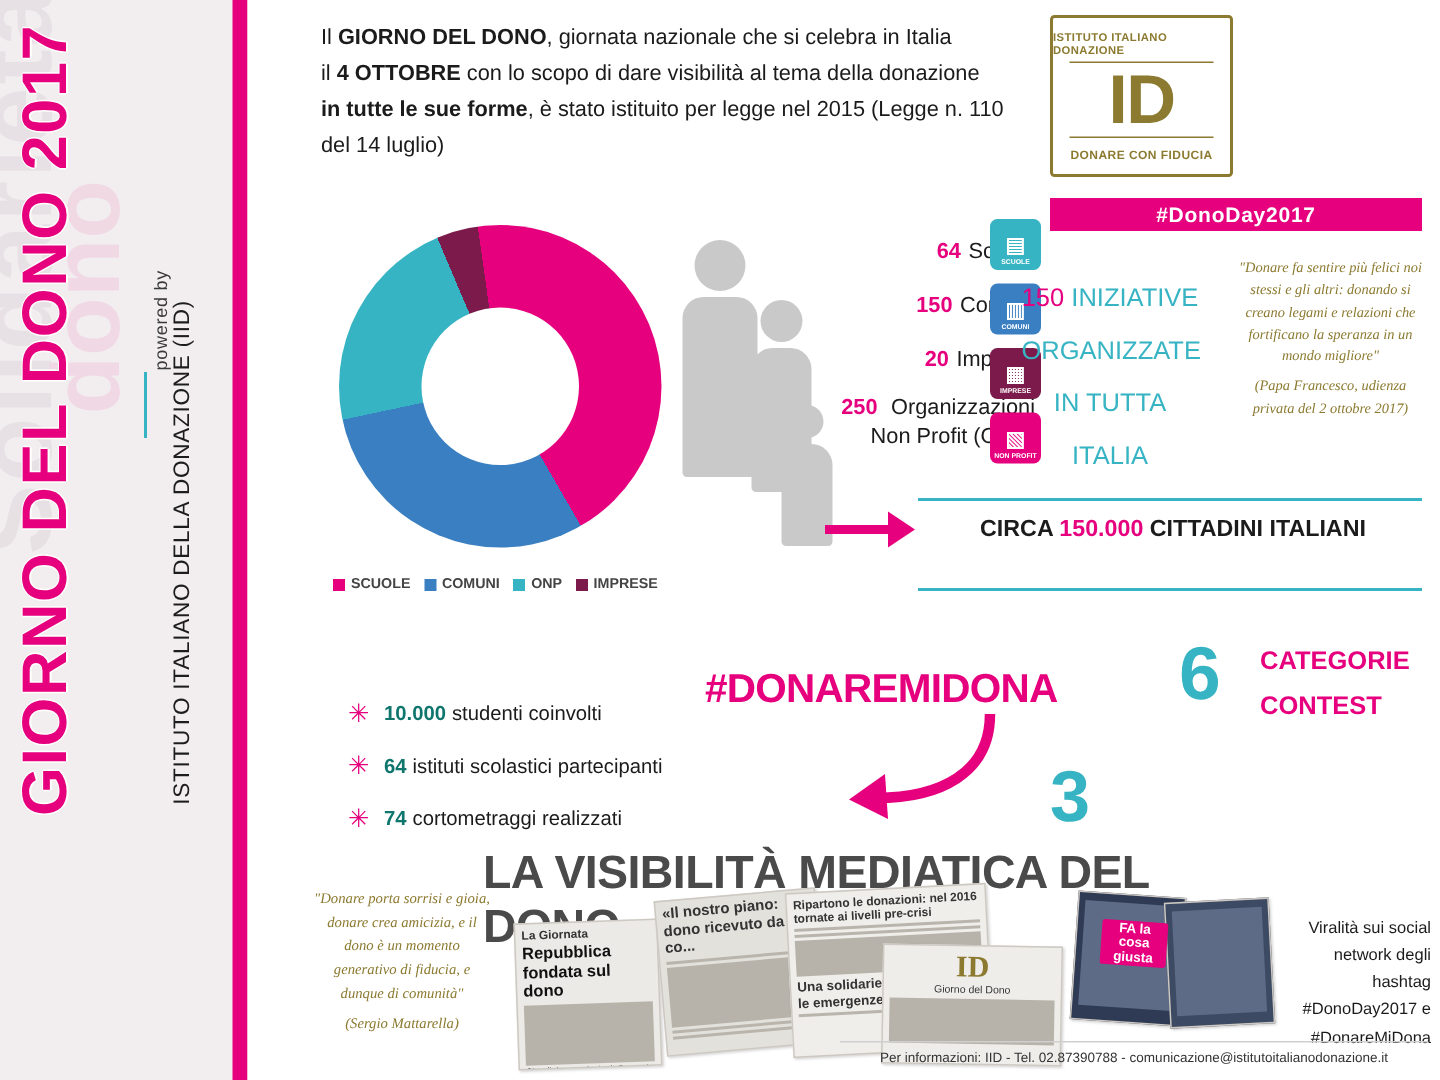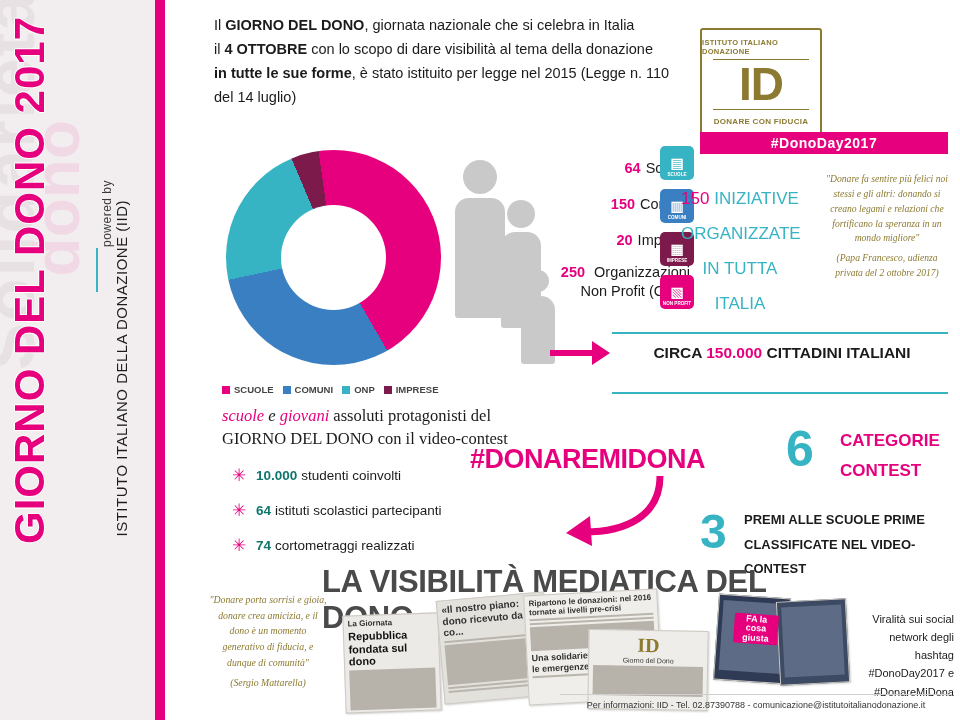--- a/index.html
+++ b/index.html
@@ -58,21 +58,21 @@
 
   
   .intro {
     position: absolute; left: 214px; top: 14px; width: 480px;
     font-size: 14.5px; color: #1b1b1b; line-height: 1.65;
   }
   .intro b { font-weight: bold; }
 
   
   .logo-wrap {
-    position: absolute; left: 700px; top: 28px; width: 248px; height: 125px;
+    position: absolute; left: 700px; top: 10px; width: 248px; height: 125px;
   }
   .logo-iid {
     position: absolute; left: 0; top: 0; width: 122px; height: 108px;
     border: 2px solid #8c7a30; border-radius: 3px;
     background: #fff; color: #8c7a30;
     display: flex; flex-direction: column; align-items: center; justify-content: center;
   }
   .logo-iid .ring-top { font-size: 7.5px; letter-spacing: .3px; font-weight: bold; }
   .logo-iid .big-id { font-size: 46px; font-weight: bold; line-height: .95; letter-spacing: -1px; }
   .logo-iid .ring-bot { font-size: 8px; letter-spacing: .3px; font-weight: bold; margin-top: 4px; }
@@ -405,24 +405,20 @@
       <path d="M2 14 H44 V5 L62 17 L44 29 V20 H2 Z" fill="#e6007e"></path>
     </svg>
   </div>
 
   <div class="circa-line-top"></div>
   <div class="circa">
     <span>CIRCA </span><span class="n">150.000</span><span> CITTADINI ITALIANI</span><br>
   </div>
   <div class="circa-line-bot"></div>
 
-  <div class="scuole-head">
-    <span class="hl">scuole</span><i> e </i><span class="hl">giovani</span><span> assoluti protagonisti del</span><br>
-    <span>GIORNO DEL DONO con il video-contest</span>
-  </div>
 
   <div class="bullets">
     <div class="bullet">
       <span class="star">✳</span>
       <span class="num">10.000</span>
       <span>studenti coinvolti</span>
     </div>
     <div class="bullet">
       <span class="star">✳</span>
       <span class="num">64</span>
@@ -442,24 +438,20 @@
       <path d="M34 46 L10 63 L36 76 Z" fill="#e6007e"></path>
     </svg>
   </div>
 
   <div class="cat6">6</div>
   <div class="cat-text">
     <span>CATEGORIE</span><br>
     <span>CONTEST</span>
   </div>
   <div class="premi3">3</div>
-  <div class="premi-text">
-    <span>PREMI ALLE SCUOLE PRIME</span><br>
-    <span>CLASSIFICATE NEL VIDEO-CONTEST</span>
-  </div>
 
   <div class="visib">LA VISIBILITÀ MEDIATICA DEL DONO</div>
 
   <div class="quote-matt">
     <div>"Donare porta sorrisi e gioia, donare crea amicizia, e il dono è un momento generativo di fiducia, e dunque di comunità"</div>
     <div style="margin-top:5px">(Sergio Mattarella)</div>
   </div>
 
   <div class="clips">
     <div class="clip c1">

